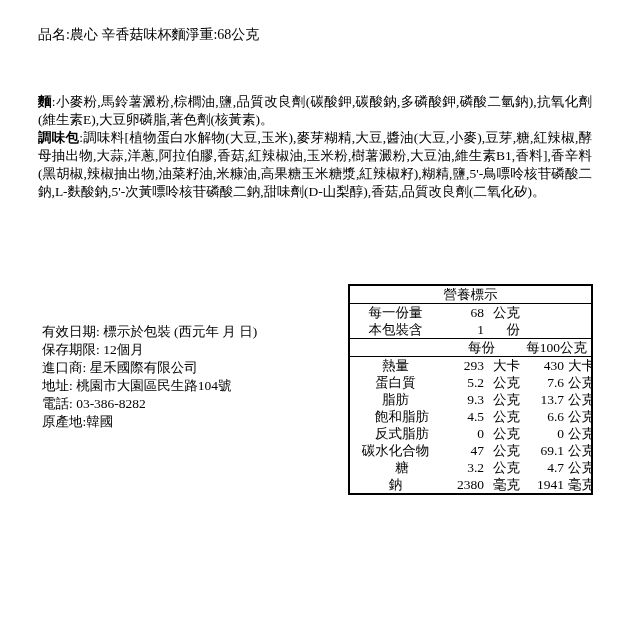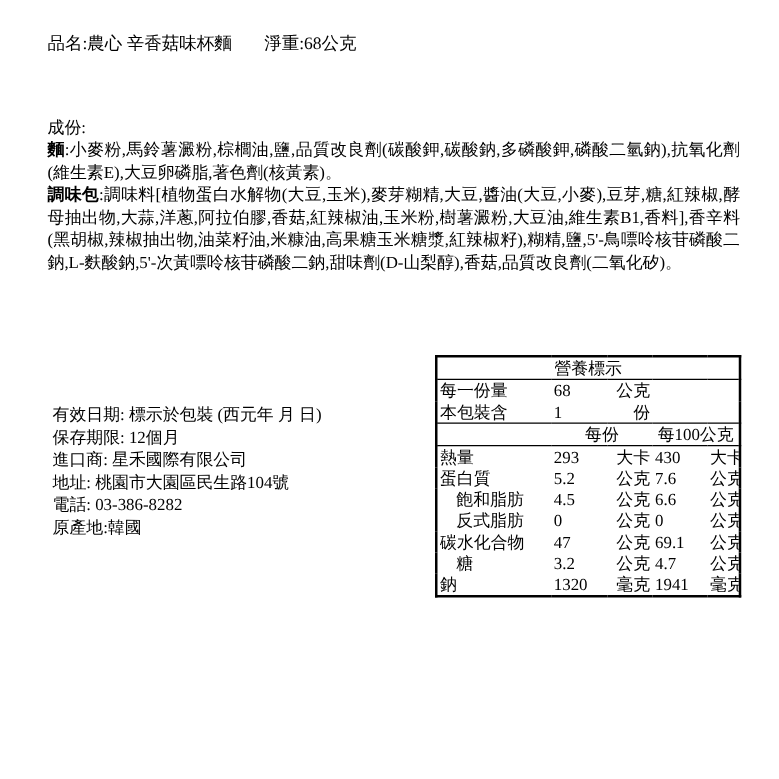--- a/index.html
+++ b/index.html
@@ -15,21 +15,21 @@
   }
 
   
   .title-line {
     position: absolute;
     left: 38px;
     top: 26px;
     font-size: 14px;
     white-space: nowrap;
   }
-  .title-line .net-weight { margin-left: 26px; }
+  .title-line .net-weight { }
 
   
   .ingredients {
     position: absolute;
     left: 38px;
     top: 93px;
     width: 554px;
     font-size: 13.5px;
     line-height: 18px;
     text-align: justify;
@@ -62,23 +62,23 @@
   table.nutri td {
     padding: 0 2px;
     height: 17px;
     line-height: 17px;
     overflow: hidden;
     white-space: nowrap;
   }
   table.nutri { border: 2px solid #000; }
   tr.rule td { border-bottom: 1.5px solid #000; }
   td.t-title { text-align: center; }
-  td.num { }
+  td.num { text-align: right; }
   td.unit { text-align: right; padding-left: 5px; }
-  td.lbl { text-align: left; }
+  td.lbl { text-align: center; }
   td.lbl.indent { padding-left: 15px; }
   td.colhead { text-align: center; }
 
   
   .notes {
     position: absolute;
     left: 44px;
     top: 500px;
     width: 560px;
     font-size: 13.5px;
@@ -91,21 +91,20 @@
 </head>
 <body>
 
 <div id="canvas">
 
   <div class="title-line">
     <span>品名:農心 辛香菇味杯麵</span><span class="net-weight">淨重:68公克</span>
   </div>
 
   <div class="ingredients">
-    <p>成份:</p>
     <p><span class="ing-label">麵</span><span>:小麥粉,馬鈴薯澱粉,棕櫚油,鹽,品質改良劑(碳酸鉀,碳酸鈉,多磷酸鉀,磷酸二氫鈉),抗氧化劑(維生素E),大豆卵磷脂,著色劑(核黃素)。</span></p>
     <p><span class="ing-label">調味包</span><span>:調味料[植物蛋白水解物(大豆,玉米),麥芽糊精,大豆,醬油(大豆,小麥),豆芽,糖,紅辣椒,酵母抽出物,大蒜,洋蔥,阿拉伯膠,香菇,紅辣椒油,玉米粉,樹薯澱粉,大豆油,維生素B1,香料],香辛料(黑胡椒,辣椒抽出物,油菜籽油,米糠油,高果糖玉米糖漿,紅辣椒籽),糊精,鹽,5'-鳥嘌呤核苷磷酸二鈉,L-麩酸鈉,5'-次黃嘌呤核苷磷酸二鈉,甜味劑(D-山梨醇),香菇,品質改良劑(二氧化矽)。</span></p>
   </div>
 
   <div class="product-info">
     <div>有效日期: 標示於包裝 (西元年 月 日)</div>
     <div>保存期限: 12個月</div>
     <div>進口商: 星禾國際有限公司</div>
     <div>地址: 桃園市大園區民生路104號</div>
     <div>電話: 03-386-8282</div>
@@ -152,20 +151,27 @@
         <td class="unit">大卡</td>
       </tr>
       <tr>
         <td class="lbl">蛋白質</td>
         <td class="num">5.2</td>
         <td class="unit">公克</td>
         <td class="num">7.6</td>
         <td class="unit">公克</td>
       </tr>
       <tr>
+        <td class="lbl">脂肪</td>
+        <td class="num">9.3</td>
+        <td class="unit">公克</td>
+        <td class="num">13.7</td>
+        <td class="unit">公克</td>
+      </tr>
+      <tr>
         <td class="lbl indent">飽和脂肪</td>
         <td class="num">4.5</td>
         <td class="unit">公克</td>
         <td class="num">6.6</td>
         <td class="unit">公克</td>
       </tr>
       <tr>
         <td class="lbl indent">反式脂肪</td>
         <td class="num">0</td>
         <td class="unit">公克</td>
@@ -181,21 +187,21 @@
       </tr>
       <tr>
         <td class="lbl indent">糖</td>
         <td class="num">3.2</td>
         <td class="unit">公克</td>
         <td class="num">4.7</td>
         <td class="unit">公克</td>
       </tr>
       <tr>
         <td class="lbl">鈉</td>
-        <td class="num">1320</td>
+        <td class="num">2380</td>
         <td class="unit">毫克</td>
         <td class="num">1941</td>
         <td class="unit">毫克</td>
       </tr>
     </tbody>
       </table>
   </div>
 
 
 </div>

